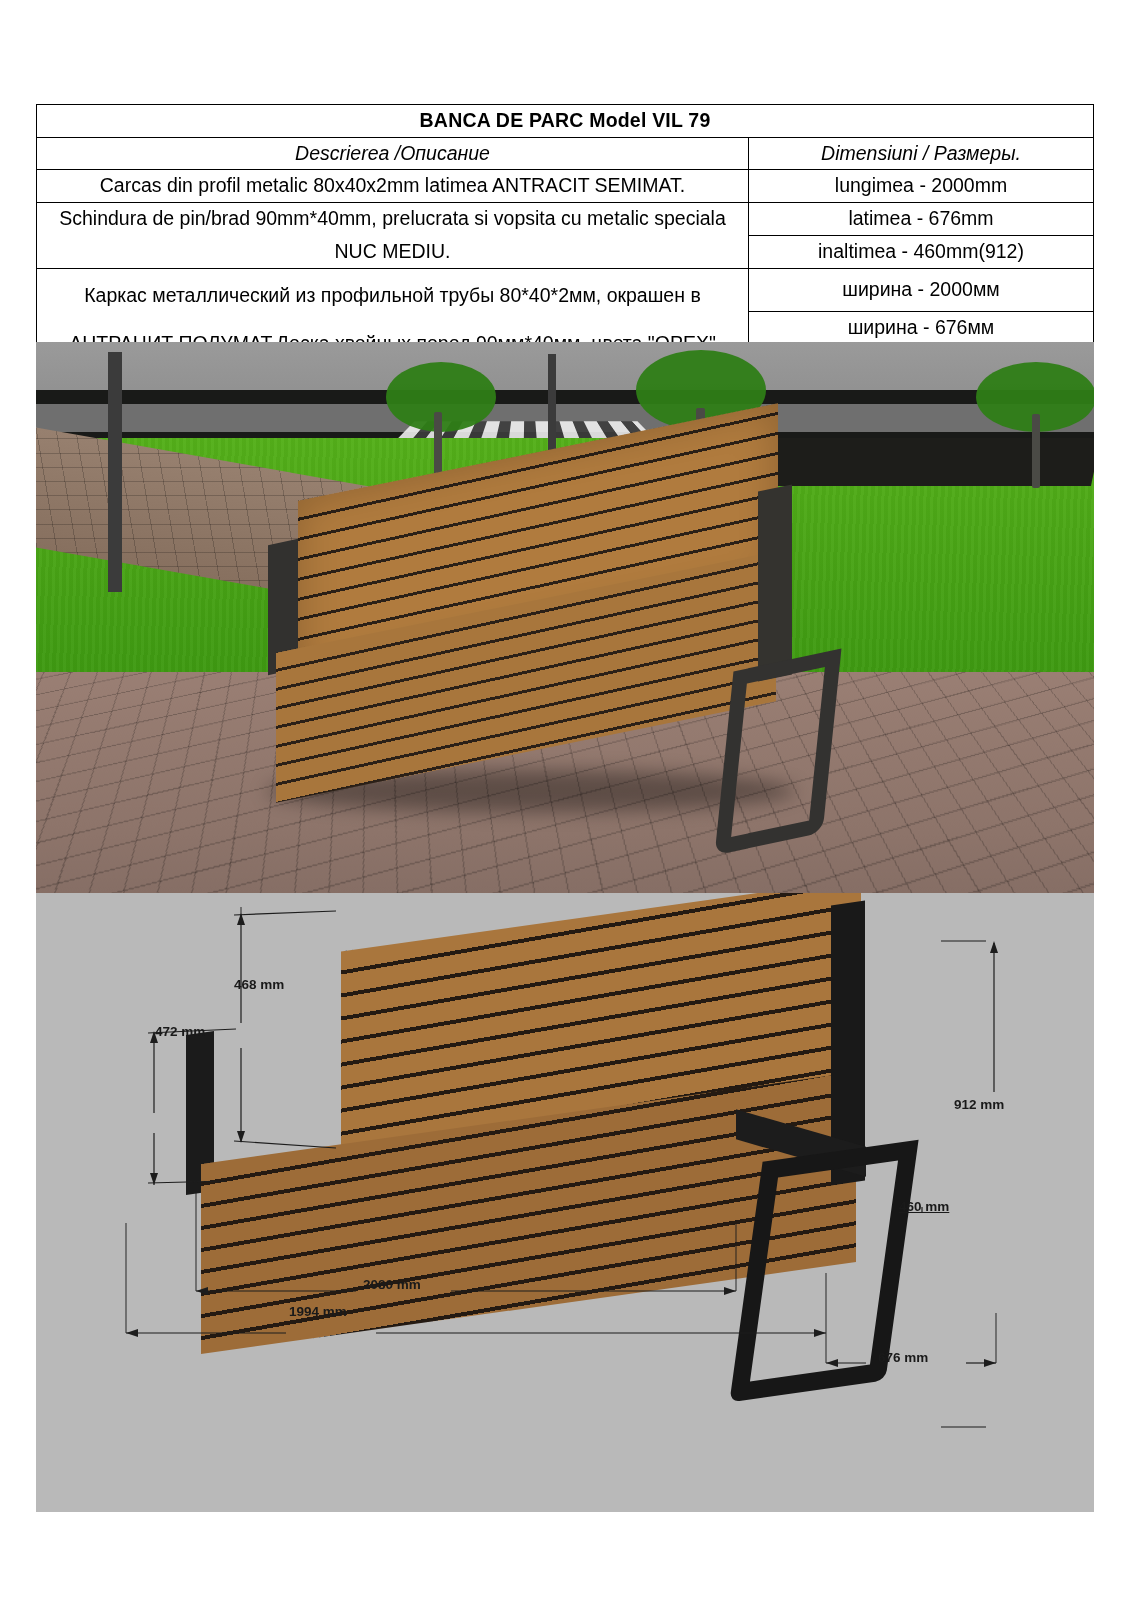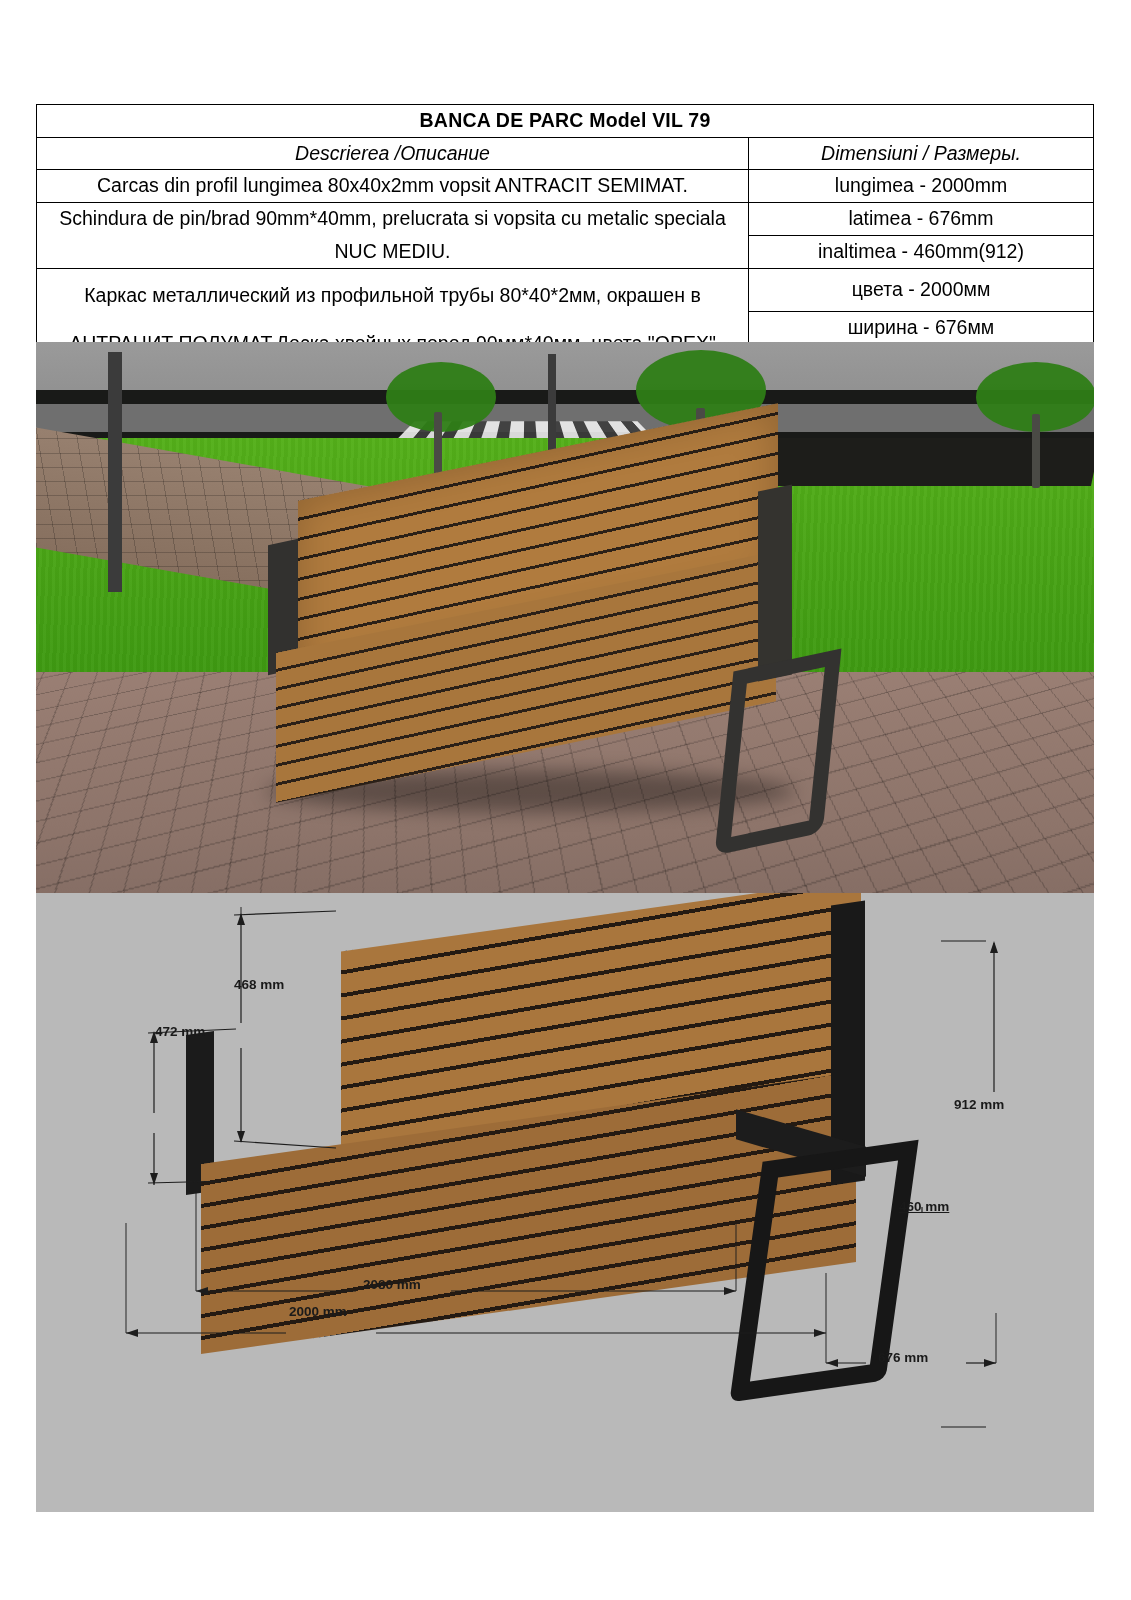--- a/index.html
+++ b/index.html
@@ -222,34 +222,34 @@
     </colgroup>
     <tbody>
       <tr>
         <td class="title-cell" colspan="2">BANCA DE PARC Model  VIL 79</td>
       </tr>
       <tr>
         <td class="hdr-cell">Descrierea /Описание</td>
         <td class="hdr-cell">Dimensiuni / Размеры.</td>
       </tr>
       <tr>
-        <td class="desc-cell">Carcas  din profil lungimea 80x40x2mm  vopsit  ANTRACIT SEMIMAT.</td>
+        <td class="desc-cell">Carcas  din profil metalic 80x40x2mm  latimea  ANTRACIT SEMIMAT.</td>
         <td class="dim-cell">lungimea - 2000mm</td>
       </tr>
       <tr>
         <td class="desc-cell" style="border-bottom:none;">Schindura de pin/brad 90mm*40mm, prelucrata si vopsita cu metalic speciala</td>
         <td class="dim-cell">latimea - 676mm</td>
       </tr>
       <tr>
         <td class="desc-cell" style="border-top:none;">NUC MEDIU.</td>
         <td class="dim-cell">inaltimea - 460mm(912)</td>
       </tr>
       <tr>
         <td class="desc-cell" style="border-bottom:none;padding-top:14px;">Каркас металлический  из  профильной трубы  80*40*2мм,   окрашен в</td>
-        <td class="dim-cell">цвета - 2000мм</td>
+        <td class="dim-cell">ширина - 2000мм</td>
       </tr>
       <tr>
         <td class="desc-cell" style="border-top:none;" rowspan="2">АНТРАЦИТ ПОЛУМАТ.Доска хвойных пород 90мм*40мм. цвета  "ОРЕХ"</td>
         <td class="dim-cell">ширина - 676мм</td>
       </tr>
       <tr>
         <td class="dim-cell">высота  - 460мм(912)</td>
       </tr>
     </tbody>
   </table>
@@ -345,17 +345,17 @@
         <polygon points="790,470 802,466 802,474"></polygon>
         <polygon points="960,470 948,466 948,474"></polygon>
       </g>
     </svg>
 
     <div class="dim-label" style="left: 198px; top: 84px;">468 mm</div>
     <div class="dim-label" style="left: 119px; top: 131px;">472 mm</div>
     <div class="dim-label" style="left: 918px; top: 204px;">912 mm</div>
     <div class="dim-label" style="left: 863px; top: 306px; text-decoration: underline;">460 mm</div>
     <div class="dim-label" style="left: 327px; top: 384px;">2080 mm</div>
-    <div class="dim-label" style="left: 253px; top: 411px;">2000 mm</div>
+    <div class="dim-label" style="left: 253px; top: 411px;">1994 mm</div>
     <div class="dim-label" style="left: 842px; top: 457px; text-align: right;">676 mm</div>
   </div>
 
 </div>
 
 </body></html>

